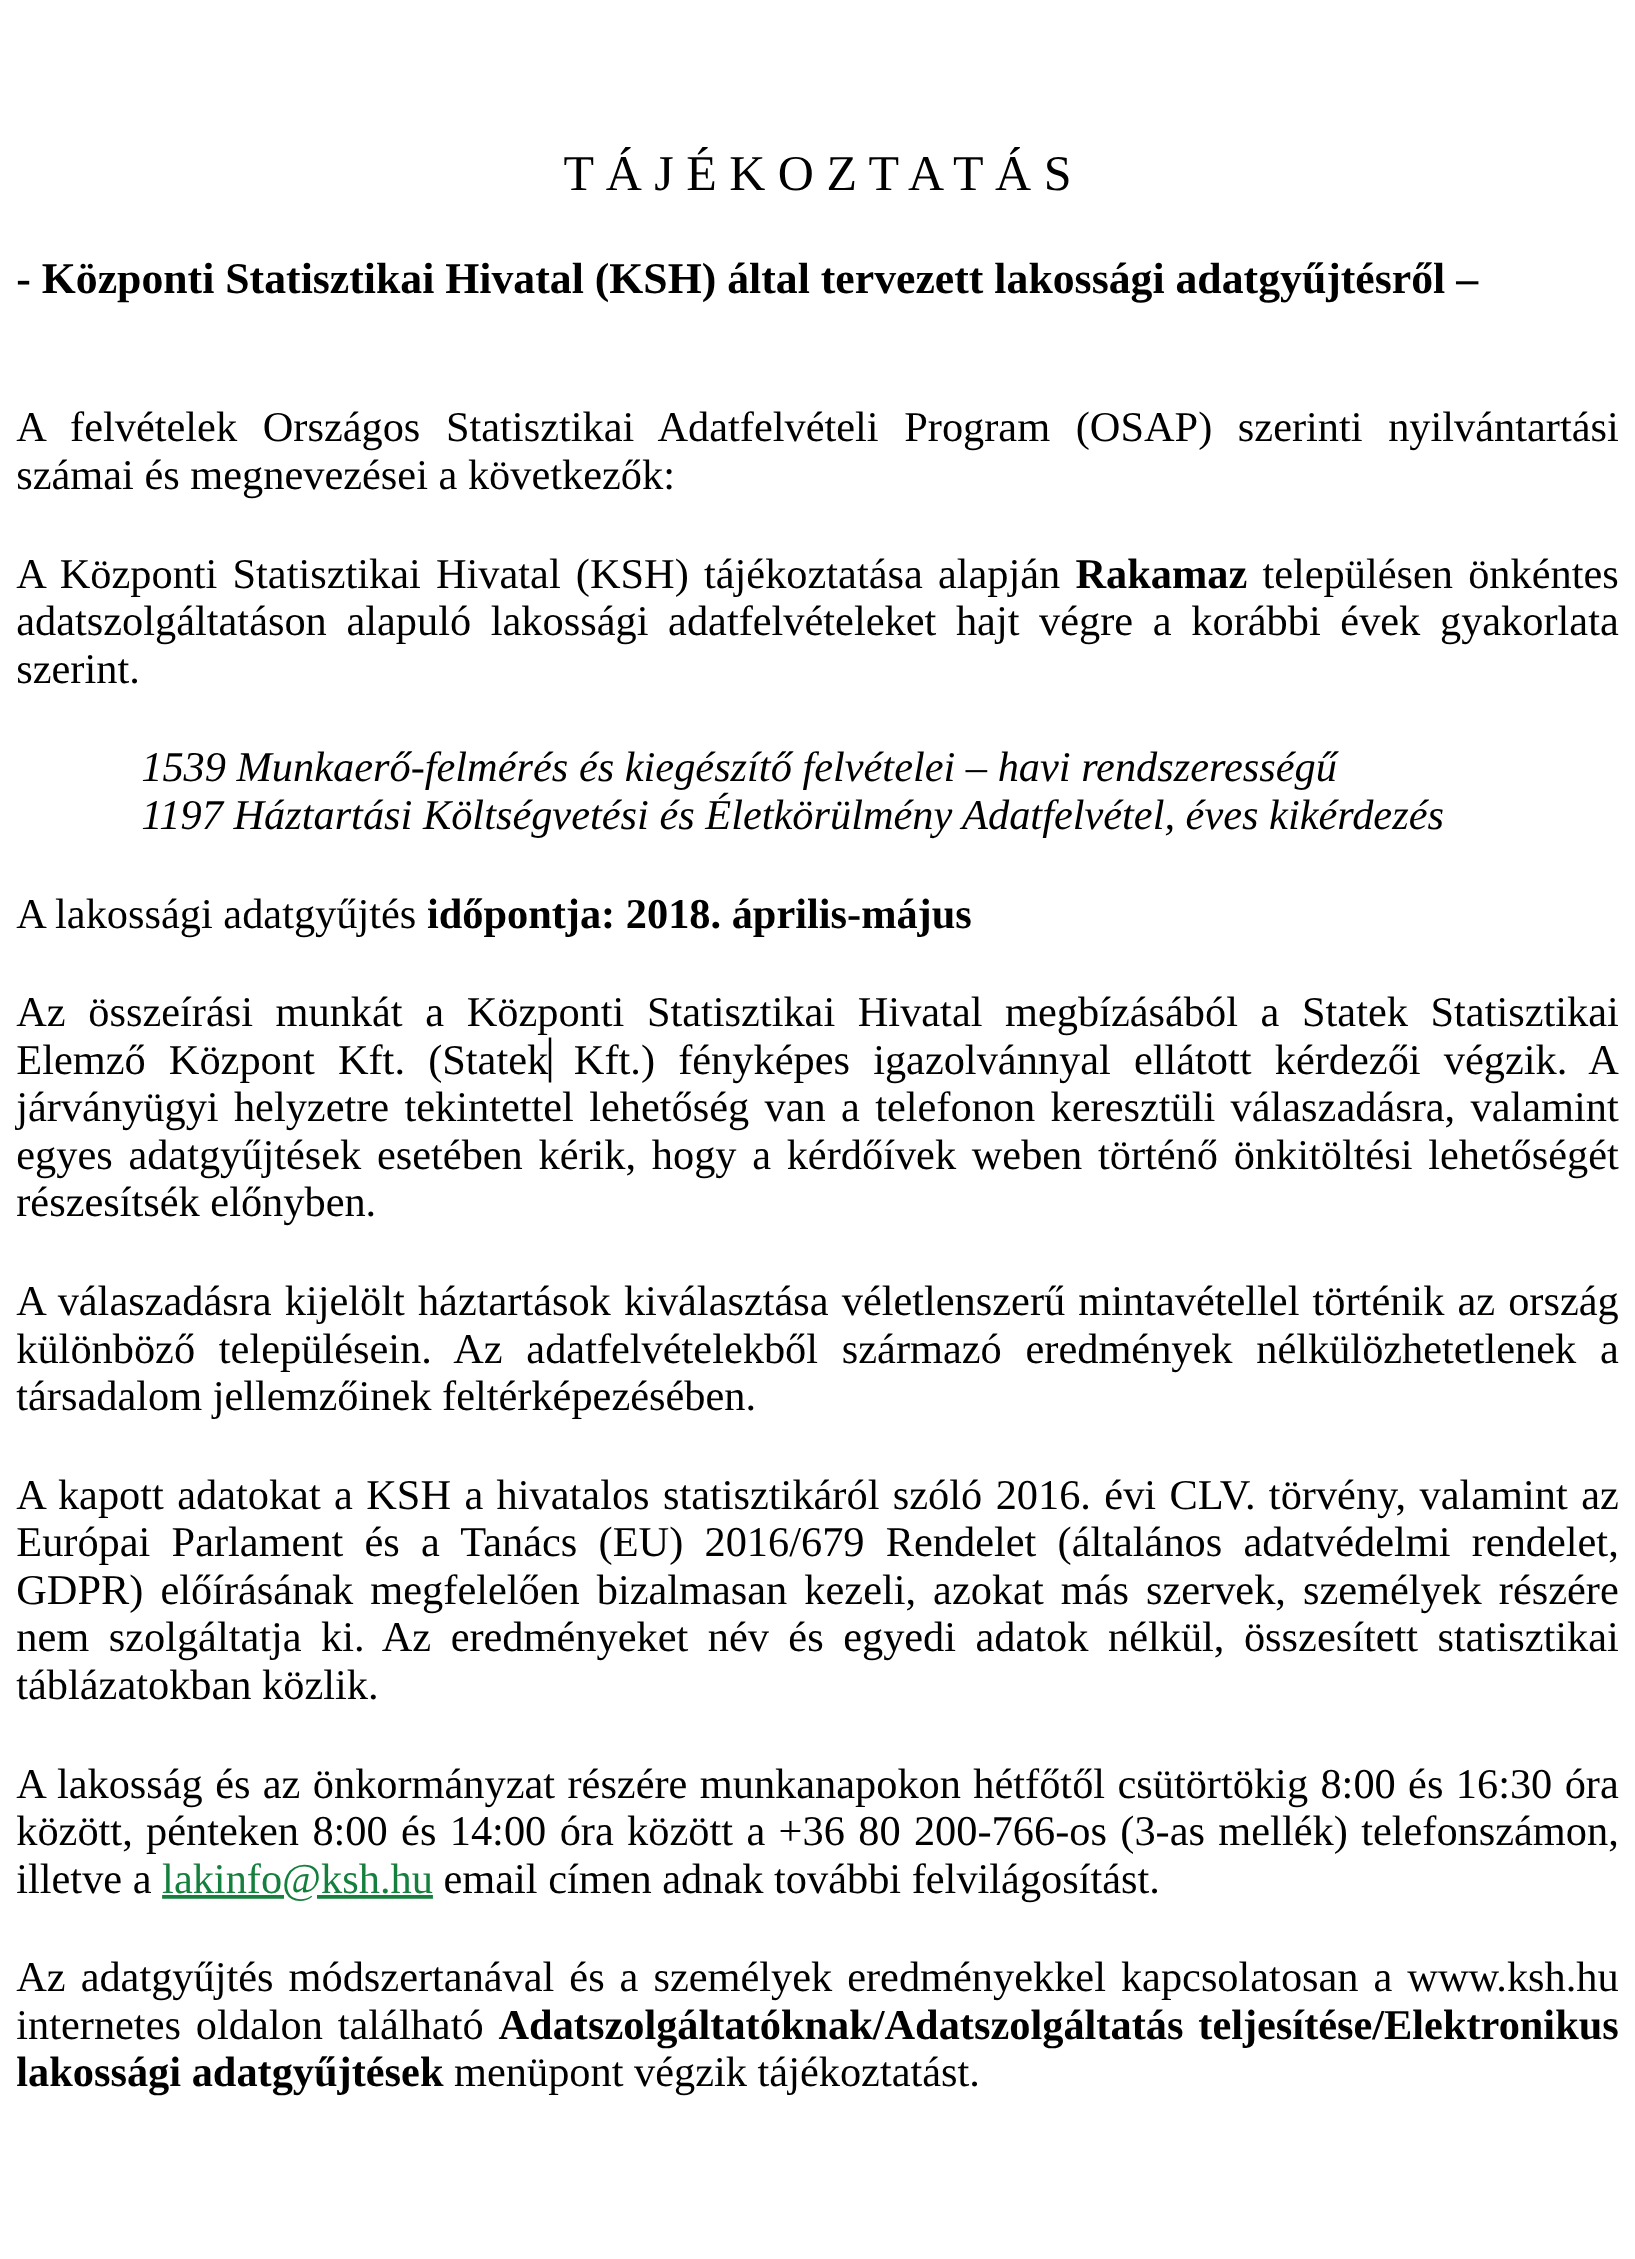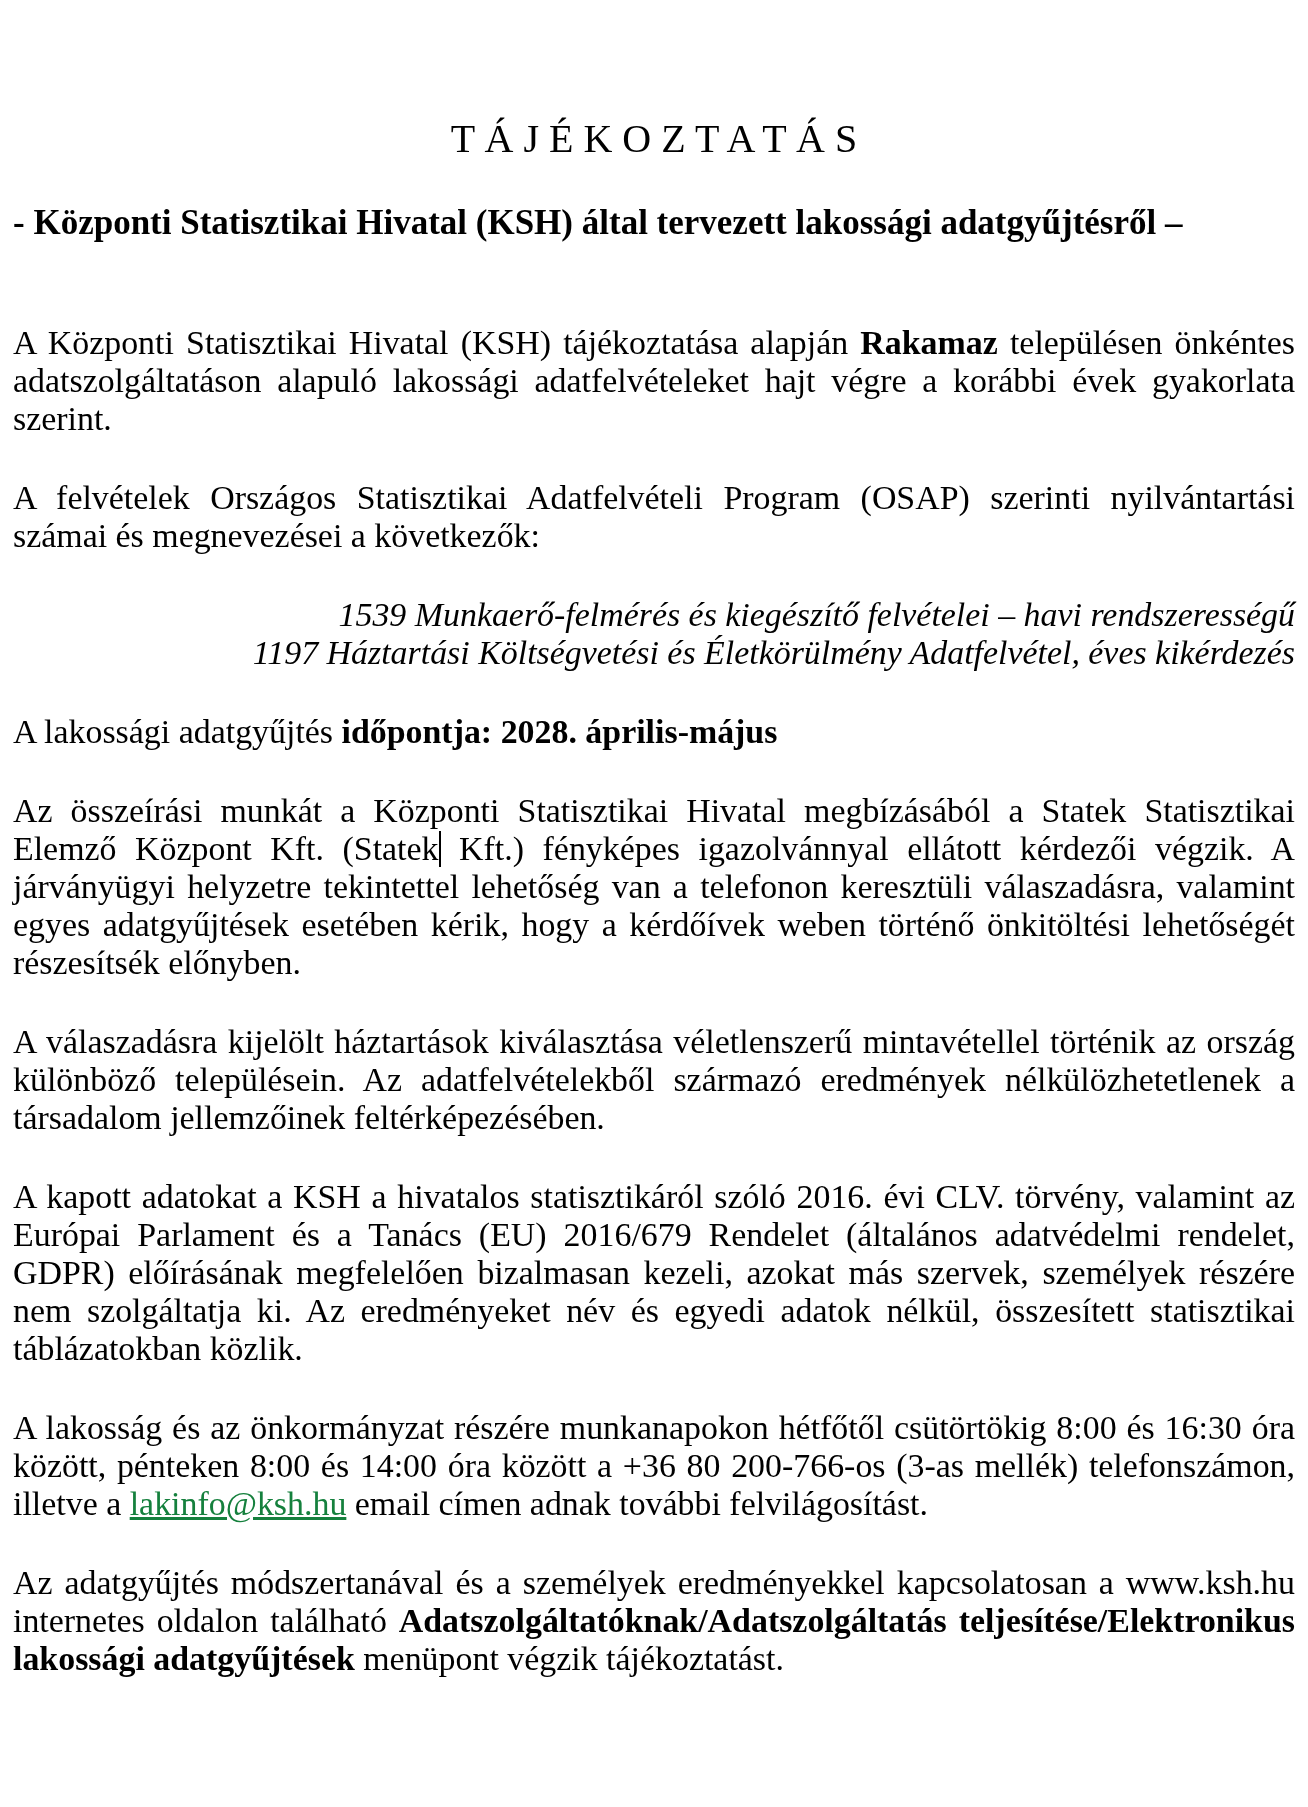--- a/index.html
+++ b/index.html
@@ -40,21 +40,21 @@
     font-size: 33.9px;
     line-height: 38px;
     text-align: justify;
   }
   .survey-list {
     margin: 0 0 41px 0;
     padding-left: 100px;
     font-size: 33.9px;
     line-height: 38px;
     font-style: italic;
-    text-align: right;
+    text-align: left;
   }
   b, .bold { font-weight: bold; }
   .link {
     color: #15803d;
     text-decoration: underline;
     cursor: pointer;
   }
   .caret {
     display: inline-block;
     width: 2px;
@@ -65,30 +65,30 @@
 </style>
 </head>
 <body>
 
 <div class="page">
 
   <h1 class="doc-title">T Á J É K O Z T A T Á S</h1>
 
   <h2 class="doc-subtitle">- Központi Statisztikai Hivatal (KSH) által tervezett lakossági adatgyűjtésről –</h2>
 
+  <p class="body-par">A felvételek Országos Statisztikai Adatfelvételi Program (OSAP) szerinti nyilvántartási számai és megnevezései a következők:</p>
+
   <p class="body-par"><span>A Központi Statisztikai Hivatal (KSH) tájékoztatása alapján </span><b>Rakamaz</b><span> településen önkéntes adatszolgáltatáson alapuló lakossági adatfelvételeket hajt végre a korábbi évek gyakorlata szerint.</span></p>
-
-  <p class="body-par">A felvételek Országos Statisztikai Adatfelvételi Program (OSAP) szerinti nyilvántartási számai és megnevezései a következők:</p>
 
   <div class="survey-list">
     <div>1539 Munkaerő-felmérés és kiegészítő felvételei – havi rendszerességű</div>
     <div>1197 Háztartási Költségvetési és Életkörülmény Adatfelvétel, éves kikérdezés</div>
   </div>
 
-  <p class="body-par"><span>A lakossági adatgyűjtés </span><b>időpontja: 2028. április-május</b></p>
+  <p class="body-par"><span>A lakossági adatgyűjtés </span><b>időpontja: 2018. április-május</b></p>
 
   <p class="body-par"><span>Az összeírási munkát a Központi Statisztikai Hivatal megbízásából a Statek Statisztikai Elemző Központ Kft. (Statek</span><span class="caret"></span><span> Kft.) fényképes igazolvánnyal ellátott kérdezői végzik. A járványügyi helyzetre tekintettel lehetőség van a telefonon keresztüli válaszadásra, valamint egyes adatgyűjtések esetében kérik, hogy a kérdőívek weben történő önkitöltési lehetőségét részesítsék előnyben.</span></p>
 
   <p class="body-par">A válaszadásra kijelölt háztartások kiválasztása véletlenszerű mintavétellel történik az ország különböző településein. Az adatfelvételekből származó eredmények nélkülözhetetlenek a társadalom jellemzőinek feltérképezésében.</p>
 
   <p class="body-par">A kapott adatokat a KSH a hivatalos statisztikáról szóló 2016. évi CLV. törvény, valamint az Európai Parlament és a Tanács (EU) 2016/679 Rendelet (általános adatvédelmi rendelet, GDPR) előírásának megfelelően bizalmasan kezeli, azokat más szervek, személyek részére nem szolgáltatja ki. Az eredményeket név és egyedi adatok nélkül, összesített statisztikai táblázatokban közlik.</p>
 
   <p class="body-par"><span>A lakosság és az önkormányzat részére munkanapokon hétfőtől csütörtökig 8:00 és 16:30 óra között, pénteken 8:00 és 14:00 óra között a +36 80 200-766-os (3-as mellék) telefonszámon, illetve a </span><a class="link">lakinfo@ksh.hu</a><span> email címen adnak további felvilágosítást.</span></p>
 
   <p class="body-par"><span>Az adatgyűjtés módszertanával és a személyek eredményekkel kapcsolatosan a www.ksh.hu internetes oldalon található </span><b>Adatszolgáltatóknak/Adatszolgáltatás teljesítése/Elektronikus lakossági adatgyűjtések</b><span> menüpont végzik tájékoztatást.</span></p>

